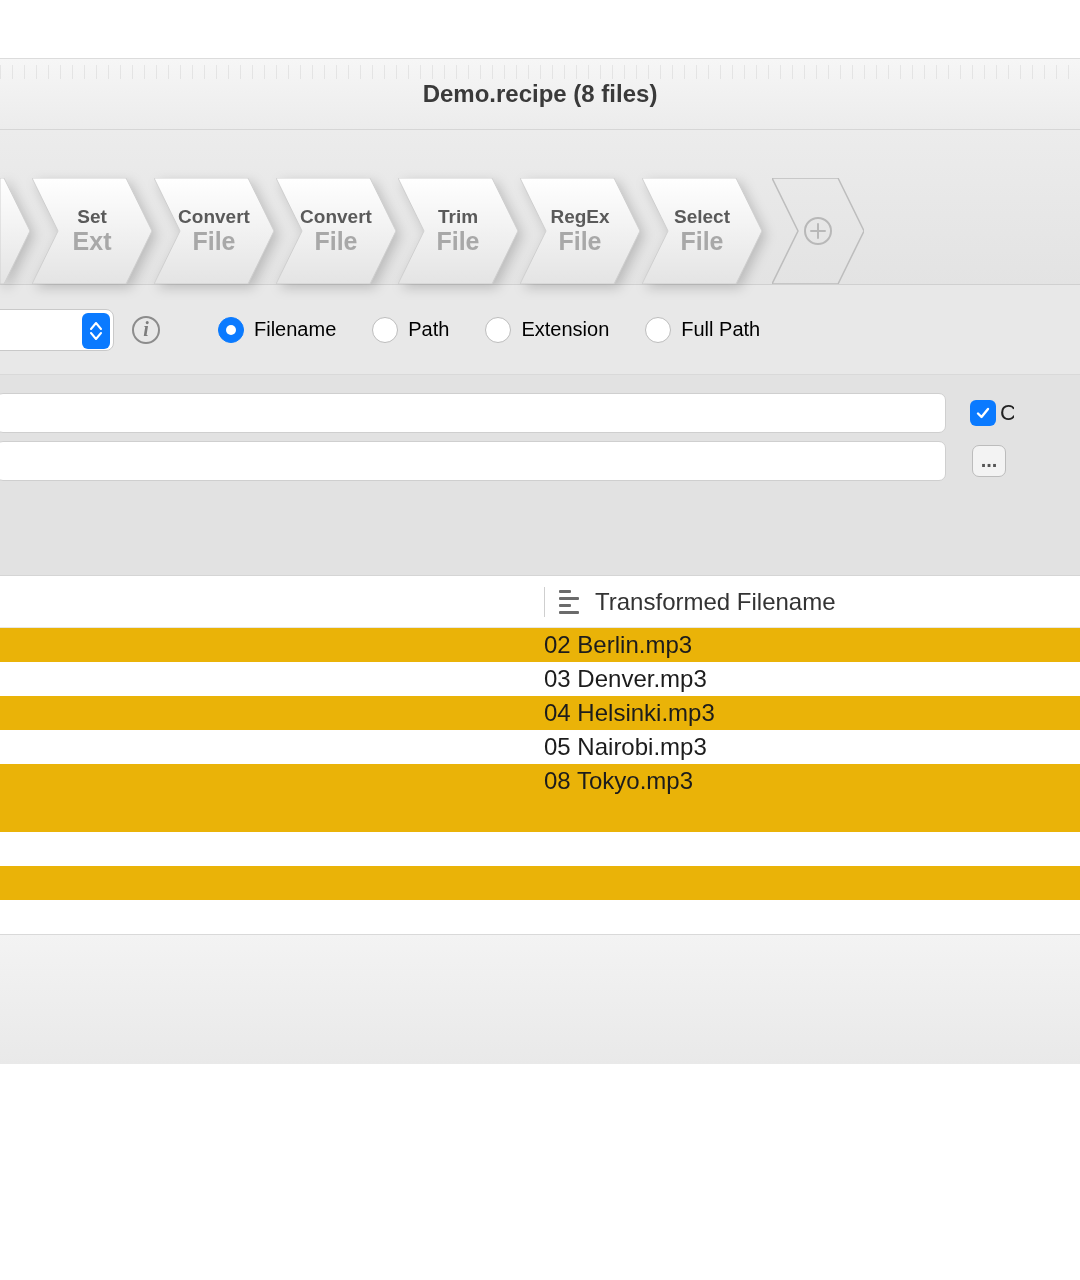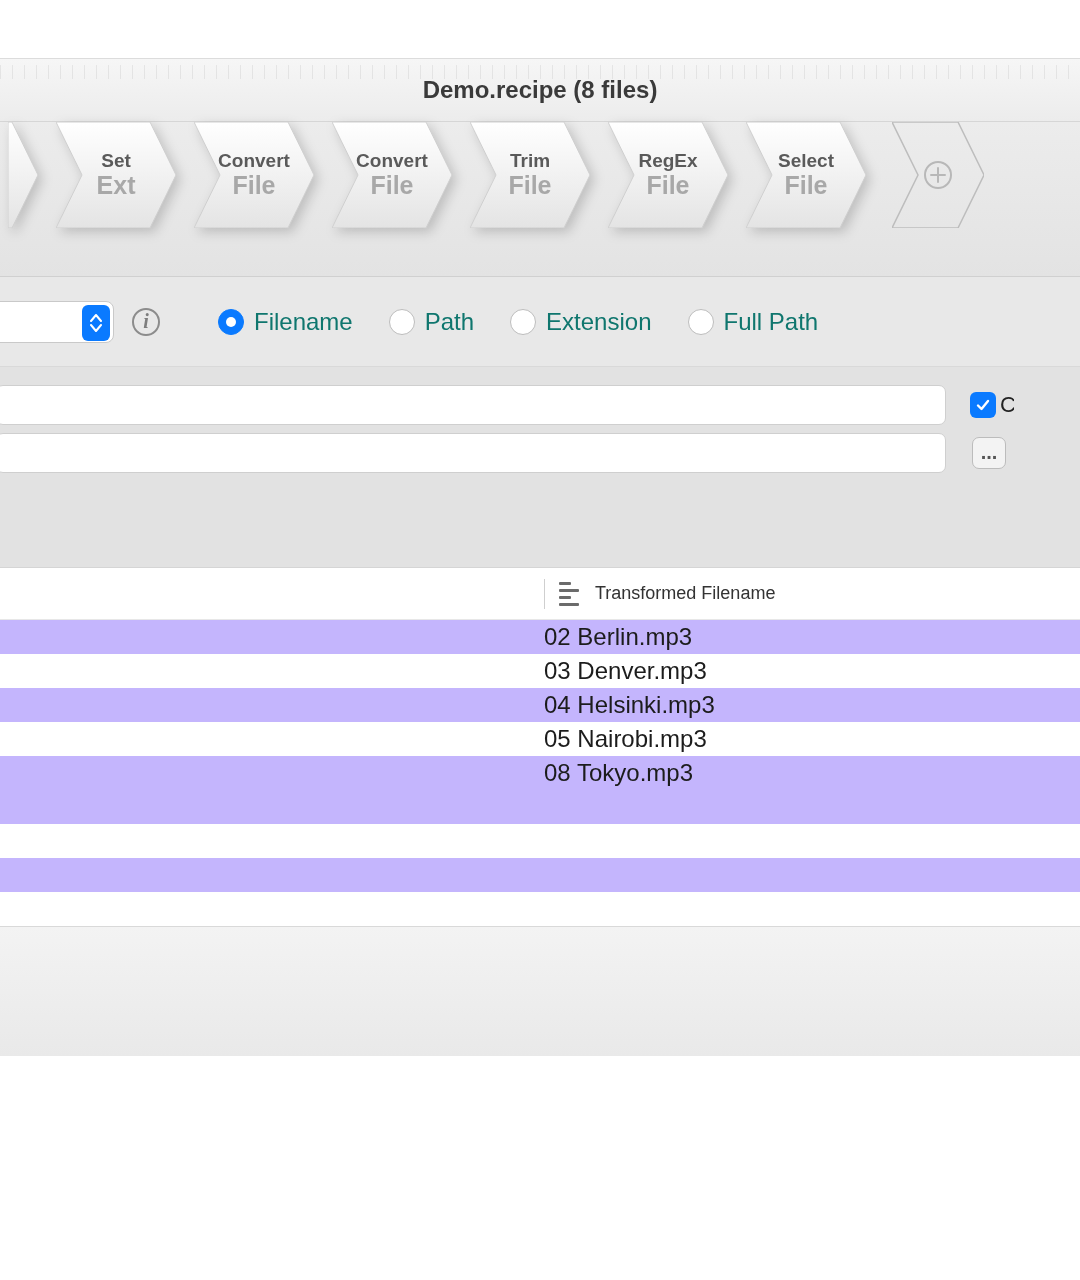--- a/index.html
+++ b/index.html
@@ -8,21 +8,21 @@
     font-family: -apple-system, "Helvetica Neue", Helvetica, Arial, sans-serif;
     background: #ffffff;
     overflow: hidden;
     color: #222;
   }
 
   
   .titlebar {
     position: relative;
     margin-top: 58px;
-    height: 64px;
+    height: 72px;
     background: linear-gradient(#f6f6f6, #ececec);
     border-top: 1px solid #dcdcdc;
     border-bottom: 1px solid #d6d6d6;
     display: flex;
     align-items: center;
     justify-content: center;
     overflow: hidden;
   }
   .ticks {
     position: absolute; inset: 0;
@@ -44,23 +44,23 @@
     color: #3a3a3a;
     z-index: 1;
   }
 
   
   .step-strip {
     height: 155px;
     background: linear-gradient(#ececec, #e3e3e3);
     border-bottom: 1px solid #d0d0d0;
     display: flex;
-    align-items: flex-start;
-    padding-left: 8px;
-    gap: 16px;
+    align-items: flex-end;
+    padding-left: 0;
+    gap: 0;
   }
   .step {
     position: relative;
     width: 120px;
     height: 106px;
     margin-right: 2px;
     cursor: pointer;
     filter: drop-shadow(4px 4px 6px rgba(0,0,0,0.18));
   }
   .step svg { position: absolute; inset: 0; }
@@ -151,21 +151,21 @@
     border: 1px solid #bdbdbd;
     background: #fff;
     display: flex; align-items: center; justify-content: center;
   }
   .radio-item.selected .radio-circle { background: #0a7aff; border-color: #0a7aff; }
   .radio-dot {
     width: 10px; height: 10px; border-radius: 50%; background: #fff;
     display: none;
   }
   .radio-item.selected .radio-dot { display: block; }
-  .radio-label { font-size: 24px; color: #0f766e; }
+  .radio-label { font-size: 20px; color: #000000; }
 
   
   .input-area {
     background: #e2e2e2;
     padding: 14px 0 90px 0;
     border-bottom: 1px solid #d5d5d5;
     position: relative;
   }
   .input-row {
     display: flex;
@@ -217,32 +217,32 @@
     padding-left: 544px;
   }
   .divider { width:1px; height:30px; background:#cfcfcf; margin-right:14px; }
   .col-icon {
     width:24px; height:24px; margin-right:12px;
     display:flex; flex-direction:column; justify-content:center; gap:4px;
   }
   .col-icon .ln { height:3px; background:#6b6b6b; border-radius:1px; }
   .col-icon .ln.short { width:12px; }
   .col-icon .ln.long  { width:20px; }
-  .th-label { font-size: 18px; color:#333; }
+  .th-label { font-size: 24px; color:#333; }
 
   .tbody { }
   .trow {
     height: 34px;
     display:flex; align-items:center;
     padding-left: 544px;
     font-size: 24px;
     color:#1c1c1c;
     font-weight: 400;
   }
-  .trow.alt { background:#c4b5fd; }
+  .trow.alt { background:#eab308; }
 
   .filler-rows .trow { height: 34px; }
   .footer-pad {
     height: 130px;
     background: linear-gradient(#f3f3f3, #e9e9e9);
     border-top: 1px solid #d9d9d9;
   }
 </style>
 </head>
 <body>

